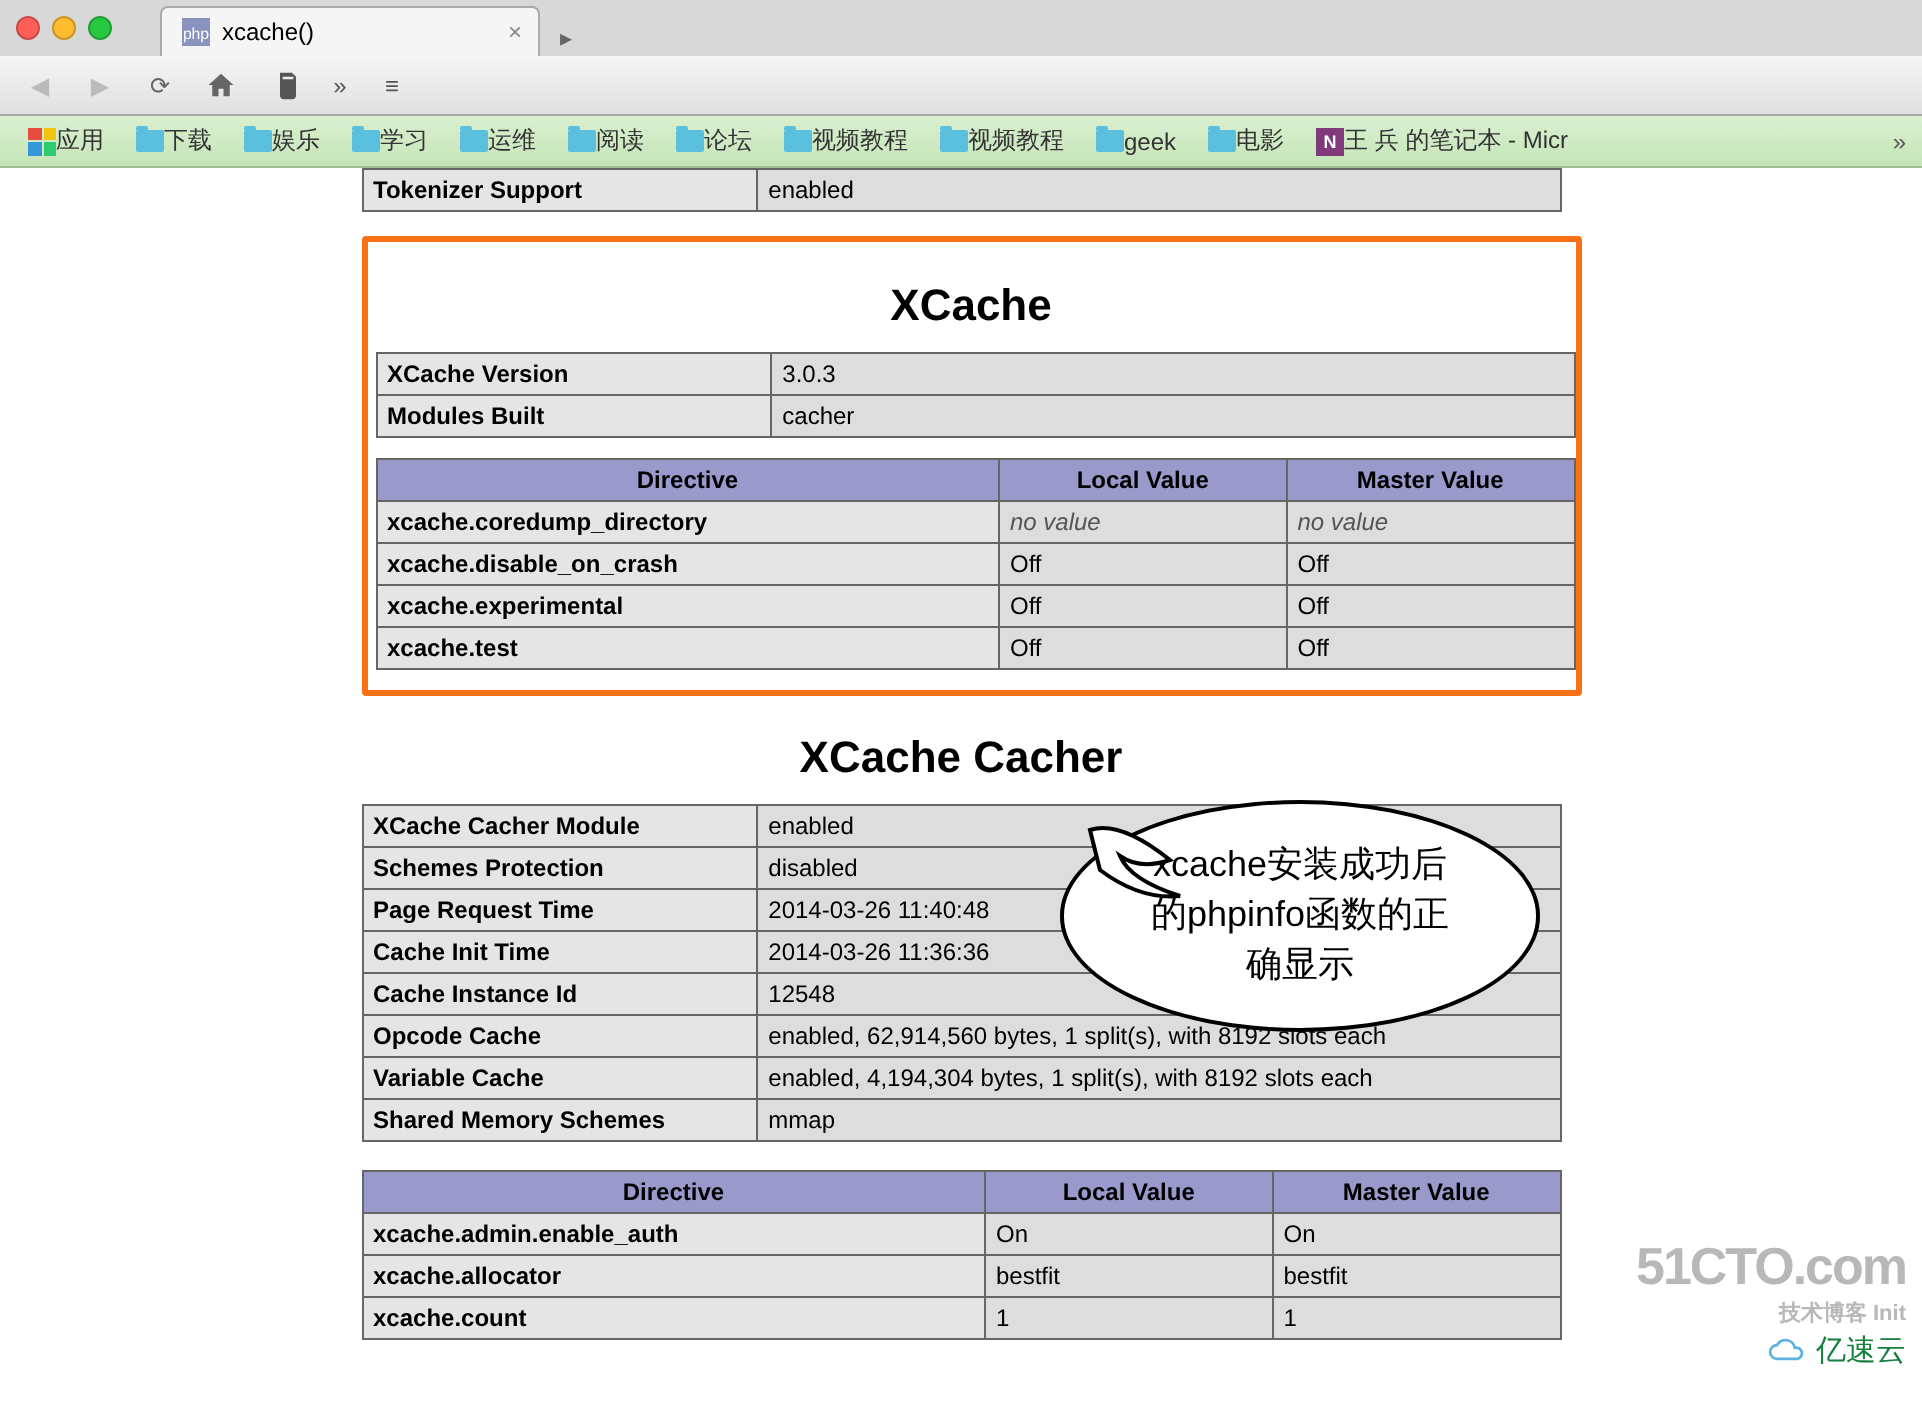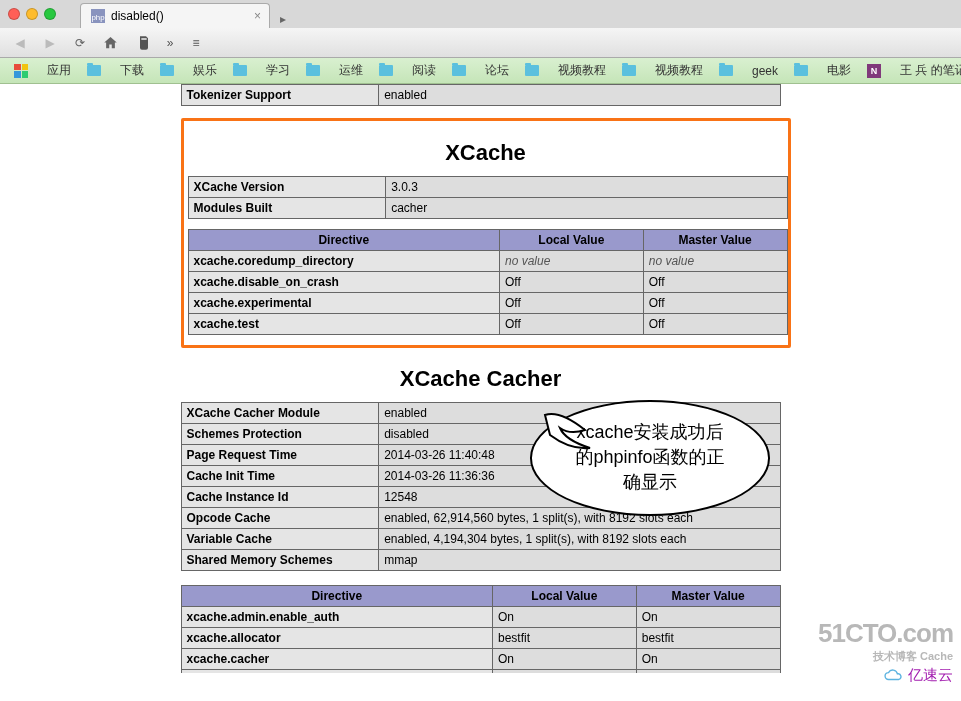--- a/index.html
+++ b/index.html
@@ -22,21 +22,21 @@
 .nav-btn { width: 24px; height: 24px; display: flex; align-items: center; justify-content: center; color: #666; border-radius: 3px; }
 .nav-btn.disabled { color: #bbb; }
 .address-bar { flex: 1; height: 24px; background: #fff; border: 1px solid #bbb; border-radius: 3px; display: flex; align-items: center; padding: 0 6px; }
 .page-icon { width: 14px; height: 14px; background: #ddd; border: 1px solid #999; margin-right: 6px; }
 .url { flex: 1; font-size: 13px; color: #333; }
 .star { color: #aaa; margin-left: 4px; }
 .ext-area { display: flex; gap: 6px; align-items: center; margin-left: 6px; }
 .ext-icon { width: 20px; height: 20px; display: flex; align-items: center; justify-content: center; color: #555; }
 
 .bookmark-bar { height: 26px; background: linear-gradient(#d9f0d0, #c5e5b8); border-bottom: 1px solid #a0c090; display: flex; align-items: center; padding: 0 8px; gap: 4px; font-size: 12px; }
-.bm-item { display: flex; align-items: center; gap: 19px; padding: 2px 6px; color: #333; white-space: nowrap; }
+.bm-item { display: flex; align-items: center; gap: 0; padding: 2px 6px; color: #333; white-space: nowrap; }
 .bm-apps-icon { width: 14px; height: 14px; display: grid; grid-template: 1fr 1fr / 1fr 1fr; gap: 1px; }
 .bm-apps-icon span { background: #e74c3c; }
 .bm-apps-icon span:nth-child(2) { background: #f1c40f; }
 .bm-apps-icon span:nth-child(3) { background: #3498db; }
 .bm-apps-icon span:nth-child(4) { background: #2ecc71; }
 .folder-icon { width: 14px; height: 11px; background: #5bc0de; border-radius: 1px; position: relative; }
 .folder-icon::before { content: ''; position: absolute; top: -2px; left: 0; width: 6px; height: 2px; background: #5bc0de; border-radius: 1px 1px 0 0; }
 .onenote-icon { width: 14px; height: 14px; background: #80397b; display: flex; align-items: center; justify-content: center; color: #fff; font-size: 9px; font-weight: bold; }
 .bm-chevron { margin-left: auto; color: #555; }
 
@@ -61,41 +61,41 @@
 .three-col th:nth-child(3), .three-col td:nth-child(3) { width: 24%; }
 
 .callout { position: absolute; left: 530px; top: 400px; width: 240px; }
 .callout-bubble { background: #fff; border: 2px solid #000; border-radius: 50%; padding: 18px 20px; text-align: center; font-size: 18px; line-height: 1.4; font-family: sans-serif; }
 .callout-tail { position: absolute; left: 10px; top: 10px; }
 
 .watermarks { position: absolute; right: 8px; bottom: 16px; text-align: right; }
 .wm1 { font-family: Arial; }
 .wm1-big { font-size: 26px; font-weight: 900; color: #b8b8b8; letter-spacing: -1px; }
 .wm1-small { font-size: 11px; color: #b8b8b8; font-weight: bold; }
-.wm2 { font-size: 15px; color: #a21caf; margin-top: 2px; display: flex; align-items: center; justify-content: flex-end; gap: 3px; }
+.wm2 { font-size: 15px; color: #15803d; margin-top: 2px; display: flex; align-items: center; justify-content: flex-end; gap: 3px; }
 .cloud-icon { width: 22px; height: 14px; }
 </style>
 </head>
 <body>
 
 <div class="window-chrome">
   <div class="traffic">
     <div class="traffic-btn tl-close"></div>
     <div class="traffic-btn tl-min"></div>
     <div class="traffic-btn tl-max"></div>
   </div>
 </div>
 
 <div class="tab-bar" style="margin-top:-28px; padding-top:0; height:28px; align-items:flex-end; ">
   <div class="browser-tab" style="margin-left:20px;">
     <svg class="tab-favicon" viewBox="0 0 16 16">
         <rect width="16" height="16" fill="#8993be"></rect>
         <text x="8" y="12" font-size="9" text-anchor="middle" fill="#fff">php</text>
       </svg>
-    <span>disabled()</span>
+    <span>xcache()</span>
     <span class="tab-close">×</span>
   </div>
   <div class="new-tab">▸</div>
 </div>
 
 <div class="toolbar">
   <div class="nav-btn disabled">◀</div>
   <div class="nav-btn disabled">▶</div>
   <div class="nav-btn">⟳</div>
   <div class="nav-btn">
@@ -276,25 +276,20 @@
             <td class="e">xcache.admin.enable_auth</td>
             <td class="v">On</td>
             <td class="v">On</td>
           </tr>
       <tr>
             <td class="e">xcache.allocator</td>
             <td class="v">bestfit</td>
             <td class="v">bestfit</td>
           </tr>
       <tr>
-            <td class="e">xcache.cacher</td>
-            <td class="v">On</td>
-            <td class="v">On</td>
-          </tr>
-      <tr>
             <td class="e">xcache.count</td>
             <td class="v">1</td>
             <td class="v">1</td>
           </tr>
 
     </tbody>
       </table>
   </div>
 </div>
 
@@ -305,21 +300,21 @@
   <div class="callout-bubble">
     <div>xcache安装成功后</div>
     <div>的phpinfo函数的正</div>
     <div>确显示</div>
   </div>
 </div>
 
 <div class="watermarks">
   <div class="wm1">
     <div class="wm1-big">51CTO.com</div>
-    <div class="wm1-small">技术博客  Cache</div>
+    <div class="wm1-small">技术博客  Init</div>
   </div>
   <div class="wm2">
     <svg class="cloud-icon" viewBox="0 0 32 20">
         <path fill="none" stroke="#5cb3e0" stroke-width="2" d="M8 15a5 5 0 010-10 7 7 0 0113 2 4 4 0 012 8H8z"></path>
       </svg>
     <span>亿速云</span>
   </div>
 </div>
 
 </body></html>

